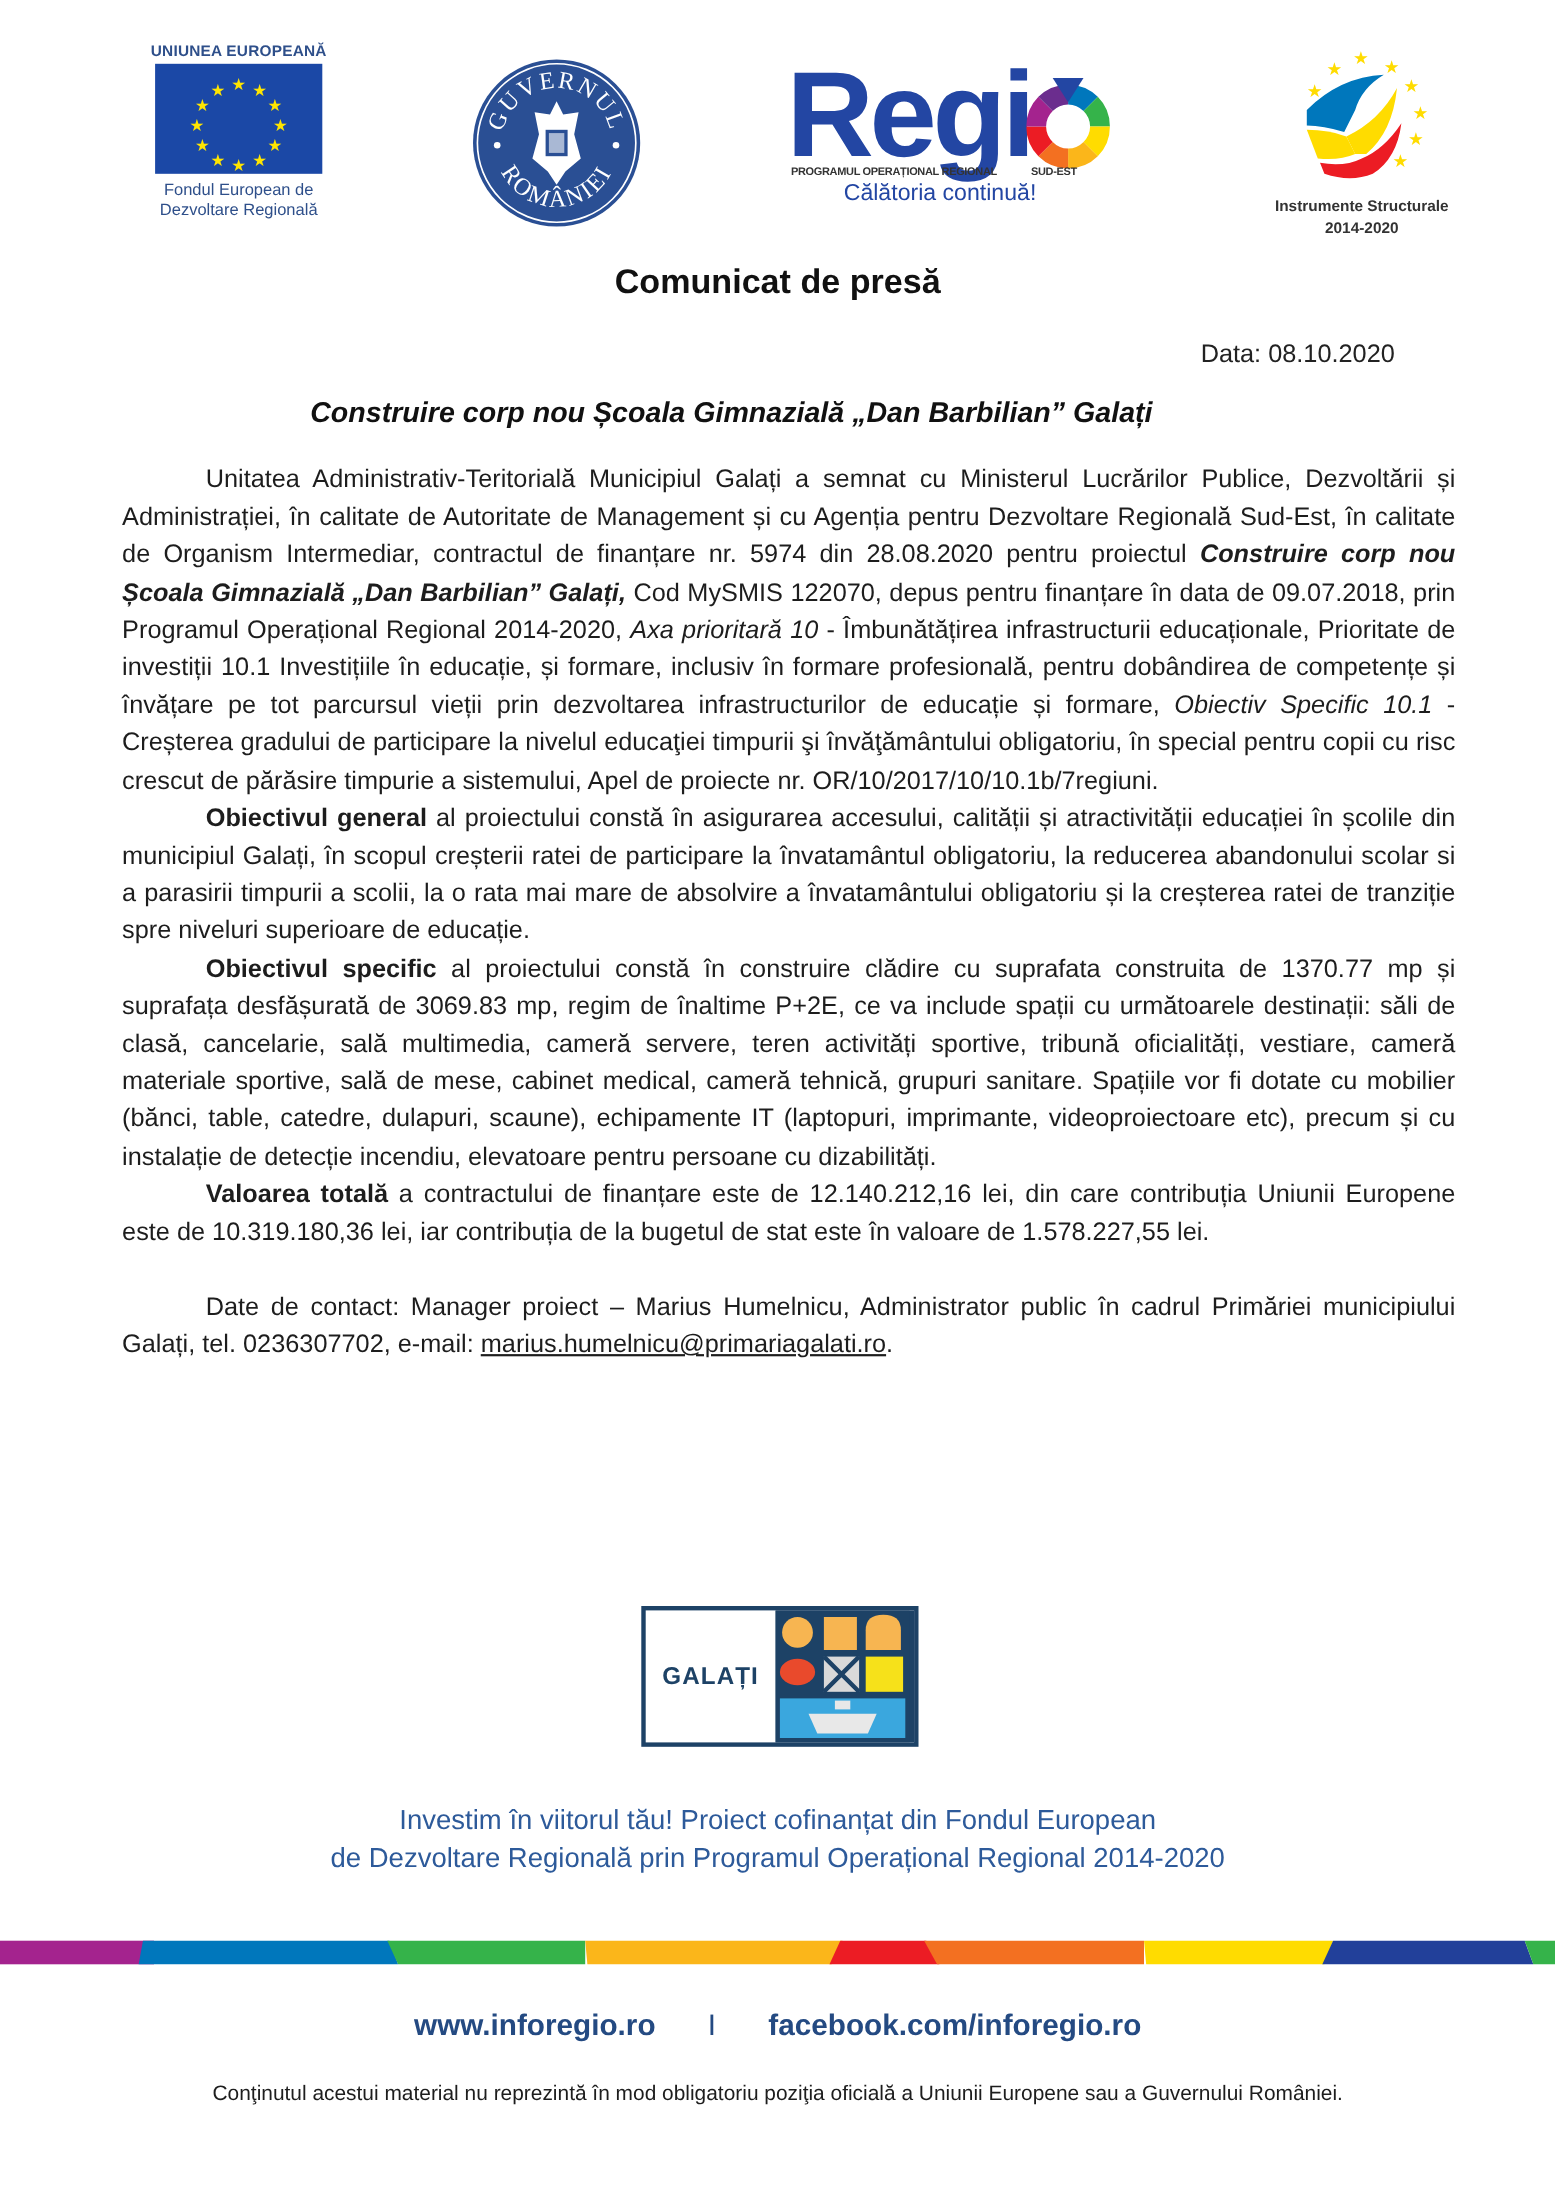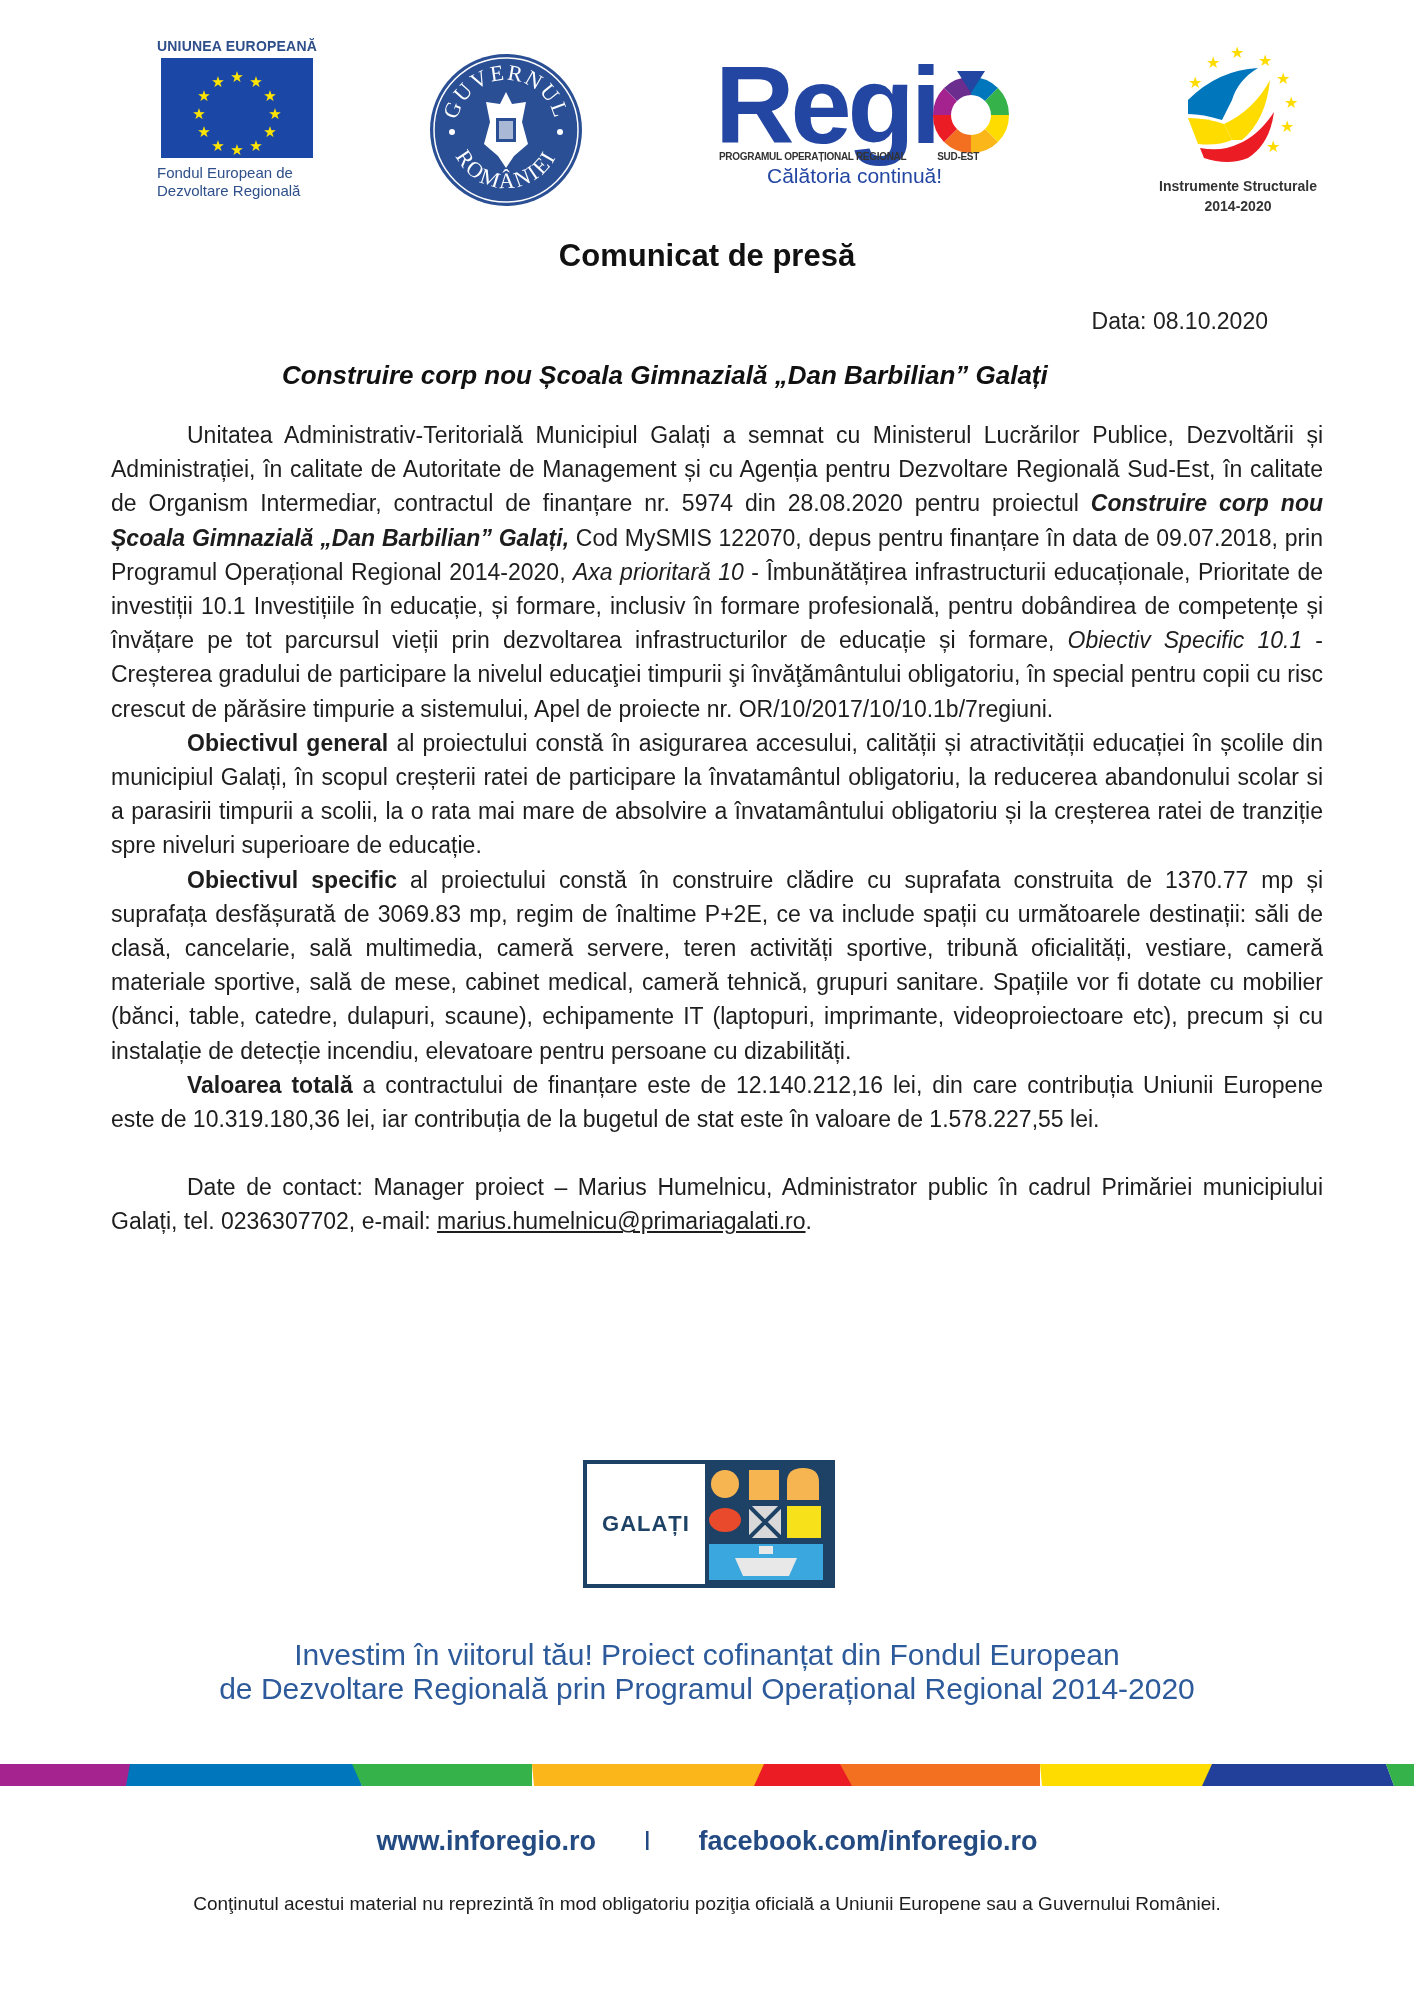--- a/index.html
+++ b/index.html
@@ -1,21 +1,21 @@
 <!DOCTYPE html>
 <html><head>
 <meta charset="utf-8">
 <style>
   * { box-sizing: border-box; margin: 0; padding: 0; }
   html, body { width: 1414px; height: 2000px; background: #ffffff; }
   body { position: relative; font-family: "Liberation Sans", sans-serif; color: #1a1a1a; overflow: hidden; }
 
   
   .logo { position: absolute; }
-  .eu-logo { left: 137px; top: 38px; width: 160px; text-align: left; color: #2e4f8a; margin-left: 20px; }
+  .eu-logo { left: 137px; top: 38px; width: 160px; text-align: center; color: #2e4f8a; }
   .eu-logo .top { font-size: 14px; letter-spacing: 0.2px; font-weight: bold; }
   .eu-flag { width: 152px; height: 100px; margin: 4px auto 6px; background: #1b48a6; position: relative; }
   .eu-flag svg { position: absolute; left: 0; top: 0; }
   .eu-logo .bottom { font-size: 15px; line-height: 18px; }
 
   .gov-logo { left: 428px; top: 52px; width: 156px; height: 156px; }
 
   .regio-logo { left: 715px; top: 50px; width: 310px; height: 140px; }
   .regio-word { position: absolute; left: 0; top: 0; font-size: 110px; font-weight: bold; color: #2346a3; letter-spacing: -4px; line-height: 110px; font-family: "Liberation Sans", sans-serif; }
   .regio-wheel { position: absolute; left: 215px; top: 20px; }
@@ -38,21 +38,21 @@
   .b { font-weight: bold; }
   .i { font-style: italic; }
   .bi { font-weight: bold; font-style: italic; }
 
   
   .galati-logo { position: absolute; left: 583px; top: 1460px; width: 252px; height: 128px; border: 4px solid #1d4266; display: flex; background: #fff; }
   .galati-logo .name { width: 118px; display: flex; align-items: center; justify-content: center; font-weight: bold; font-size: 22px; color: #1d4266; letter-spacing: 1px; }
   .galati-logo .tiles { flex: 1; background: #1d4266; }
 
   
-  .invest { position: absolute; left: 0; width: 1414px; top: 1638px; text-align: center; font-size: 30px; line-height: 34px; color: #2d5a9a; }
+  .invest { position: absolute; left: 0; width: 1414px; top: 1638px; text-align: center; font-size: 25px; line-height: 34px; color: #2d5a9a; }
   .rainbow { position: absolute; left: 0; top: 1764px; width: 1414px; height: 22px; }
   .links { position: absolute; left: 0; width: 1414px; top: 1826px; text-align: center; font-size: 27px; font-weight: bold; color: #244a82; }
   .links .sep { display: inline-block; margin: 0 40px; font-weight: normal; }
   .disclaimer { position: absolute; left: 0; width: 1414px; top: 1893px; text-align: center; font-size: 19px; color: #1d1d1d; }
 </style>
 </head>
 <body>
 
 <div class="logo eu-logo">
   <div class="top">UNIUNEA EUROPEANĂ</div>

